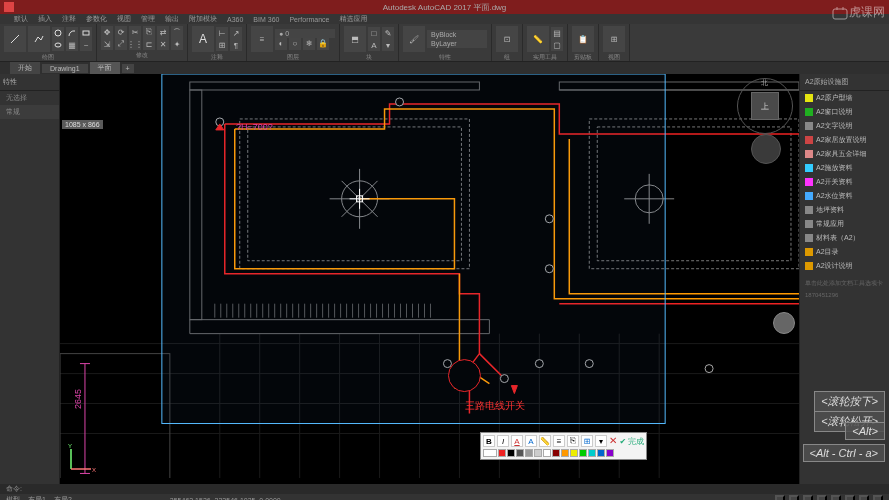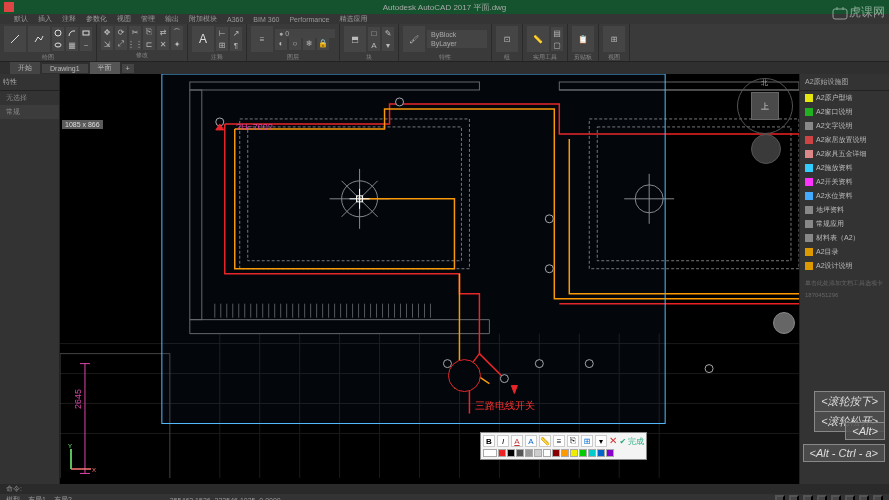--- a/index.html
+++ b/index.html
@@ -1,19 +1,19 @@
 <!DOCTYPE html>
 <html><head>
 <meta charset="utf-8">
 <style>
 * { margin: 0; padding: 0; box-sizing: border-box; font-family: "Microsoft YaHei", Arial, sans-serif; }
 body { width: 889px; height: 500px; background: #2b2b2b; overflow: hidden; position: relative; }
 
 
-.titlebar { height: 14px; background: #14532d; display: flex; align-items: center; justify-content: center; position: relative; }
+.titlebar { height: 14px; background: #7f1d1d; display: flex; align-items: center; justify-content: center; position: relative; }
 .titlebar .app-icon { position: absolute; left: 4px; width: 10px; height: 10px; background: #d44; }
 .titlebar .title { color: #aaa; font-size: 8px; }
 
 
 .menubar { height: 10px; background: #353535; display: flex; padding-left: 14px; gap: 10px; align-items: center; }
 .menubar span { color: #999; font-size: 7px; cursor: pointer; }
 
 
 .ribbon { height: 38px; background: #3a3a3a; display: flex; border-bottom: 1px solid #222; }
 .ribbon-panel { border-right: 1px solid #2a2a2a; padding: 2px 4px; display: flex; flex-direction: column; }
@@ -43,21 +43,21 @@
 .rightpanel .sw { width: 8px; height: 8px; }
 
 
 .statusbar { height: 12px; background: #333; display: flex; align-items: center; padding: 0 6px; gap: 8px; color: #999; font-size: 7px; }
 .statusbar .right { margin-left: auto; display: flex; gap: 4px; }
 .statusbar .sbtn { width: 10px; height: 10px; background: #444; }
 .cmdline { height: 10px; background: #2a2a2a; color: #888; font-size: 7px; padding: 0 6px; display: flex; align-items: center; }
 
 
 .dim-tooltip { position: absolute; top: 46px; left: 2px; background: #5a5a5a; color: #ddd; font-size: 7px; padding: 1px 3px; }
-.annotation-label { position: absolute; color: #f33; font-size: 10px; margin-left: 10px; }
+.annotation-label { position: absolute; color: #f33; font-size: 10px; }
 .dim-text { position: absolute; color: #d4a; font-size: 9px; }
 
 
 .keypress { position: absolute; right: 4px; background: rgba(80,80,80,0.85); border: 1px solid #888; color: #ddd; font-size: 11px; padding: 2px 6px; font-style: italic; }
 
 
 .viewcube { position: absolute; top: 4px; right: 6px; width: 56px; height: 56px; }
 .viewcube .cube { position: absolute; top: 14px; left: 14px; width: 28px; height: 28px; background: #4a4a4a; display: flex; align-items: center; justify-content: center; color: #ccc; font-size: 8px; border: 1px solid #666; }
 .viewcube .ring { position: absolute; inset: 0; border: 1px solid #555; border-radius: 50%; }
 .viewcube .n { position: absolute; top: 0; left: 24px; color: #aaa; font-size: 7px; }

